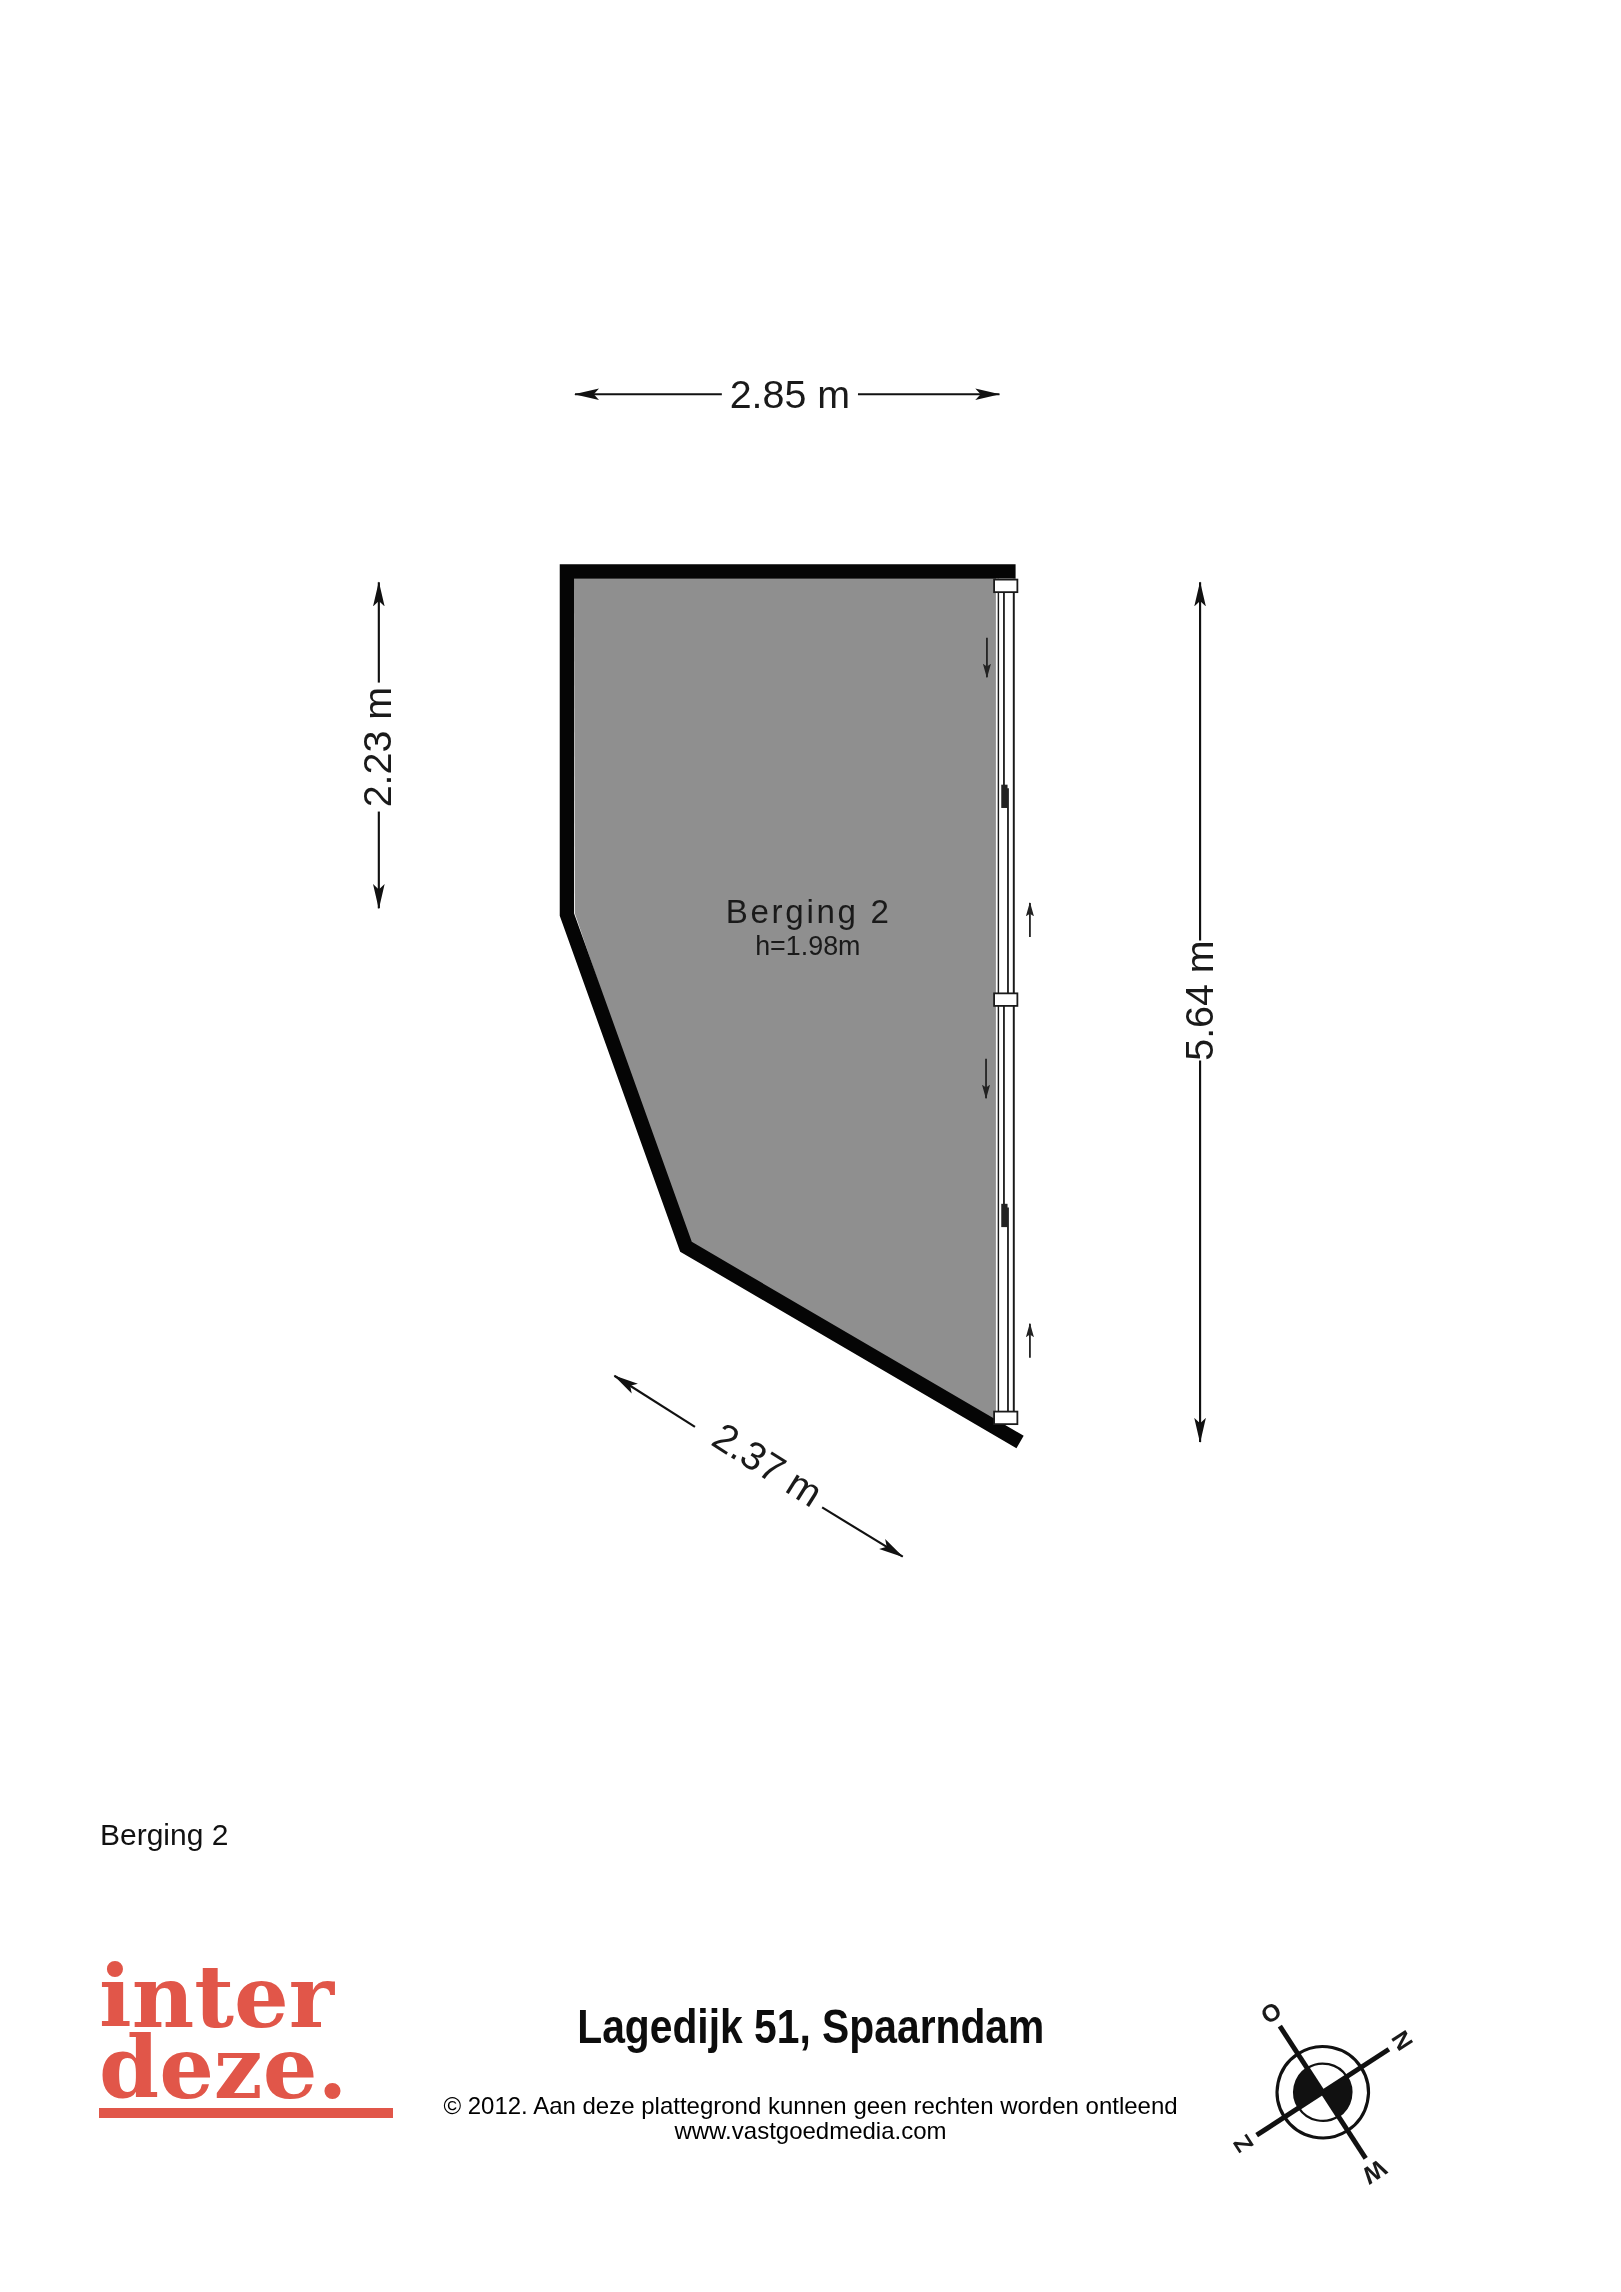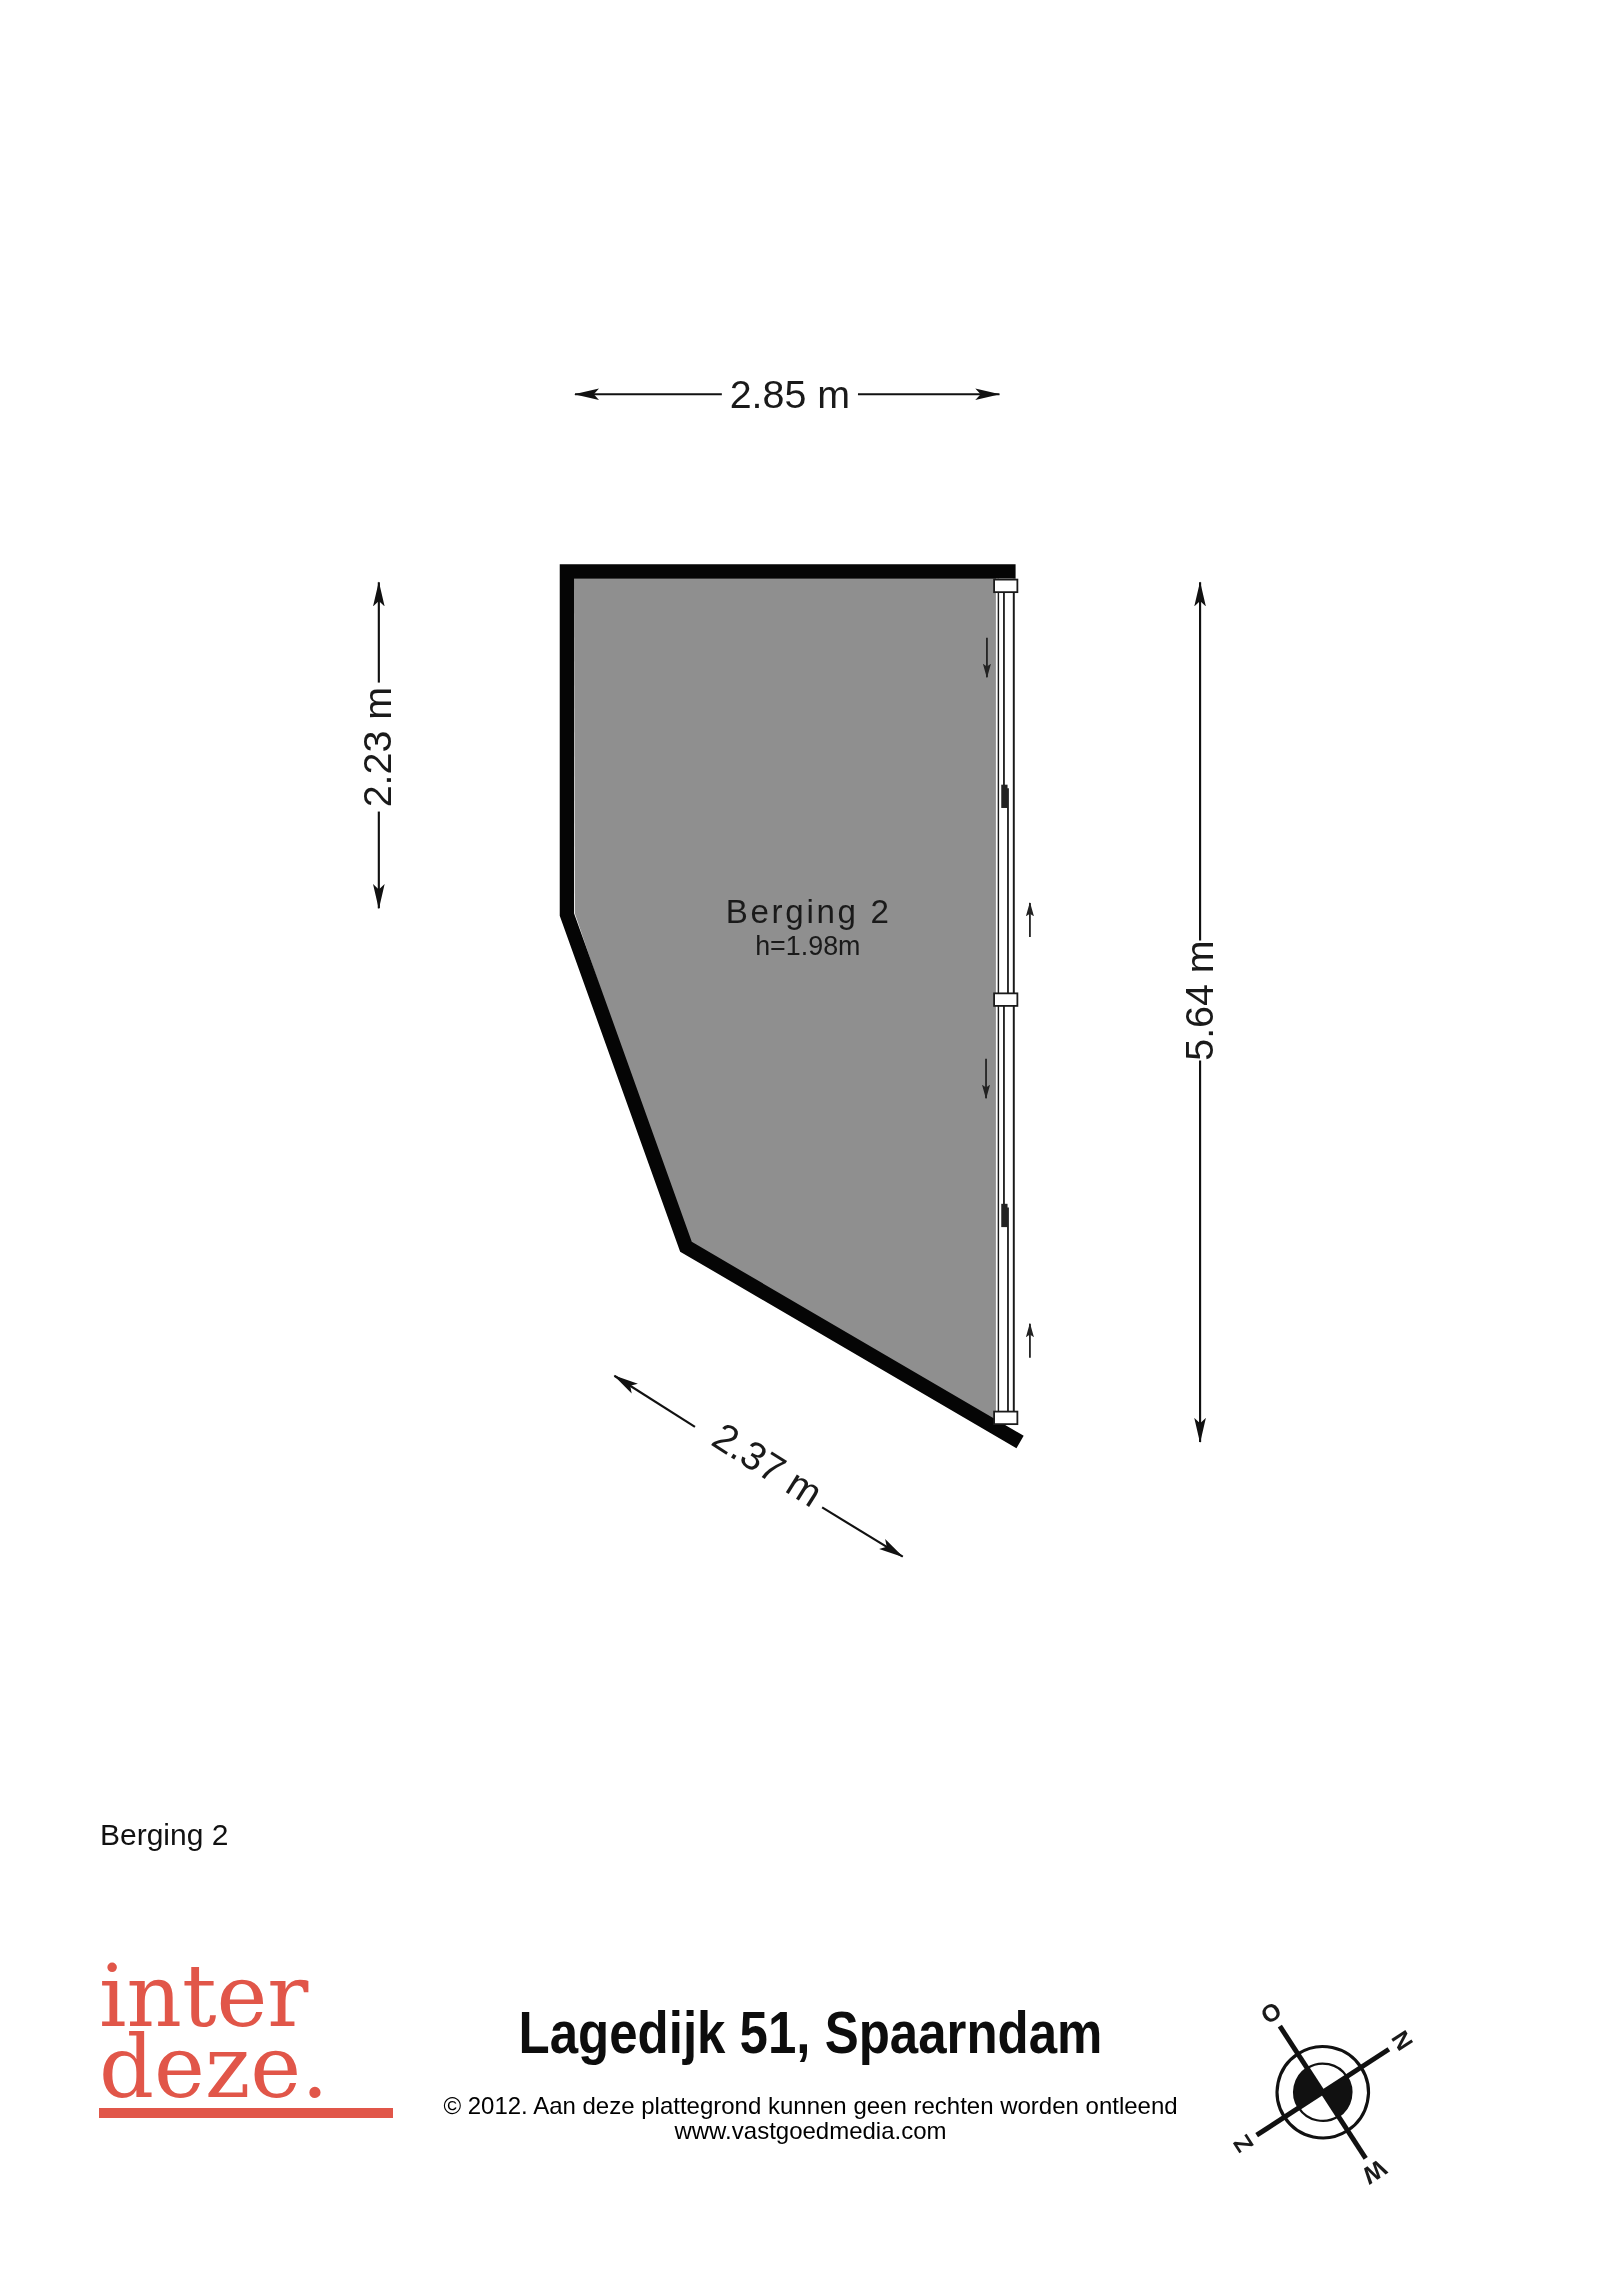--- a/index.html
+++ b/index.html
@@ -25,34 +25,34 @@
   .compass-letter { font-size: 27px; font-weight: bold; }
 
   
   .floor-label {
     position: absolute; left: 100px; top: 1818px;
     font-size: 30px; line-height: 1.1; color: #111;
   }
   .logo {
     position: absolute; left: 99px; top: 1961px;
     font-family: "DejaVu Serif", serif;
-    font-weight: normal;
+    font-weight: bold;
     font-size: 86px; line-height: 0.83;
     color: #e15649;
     letter-spacing: 0px;
   }
   .logo-underline {
     position: absolute; left: 99px; top: 2108px;
     width: 294px; height: 9.9px;
     background: #e15649;
   }
   .address-title {
     position: absolute; left: 0; top: 2003px; width: 1621px;
     text-align: center;
-    font-size: 60px; font-weight: bold; line-height: 1;
+    font-size: 48px; font-weight: bold; line-height: 1;
     color: #0d0d0d;
     letter-spacing: 0;
   }
   .address-title .squeeze {
     display: inline-block;
     transform: scaleX(0.85);
     transform-origin: center;
   }
   .copyright {
     position: absolute; left: 0; top: 2093px; width: 1621px;

